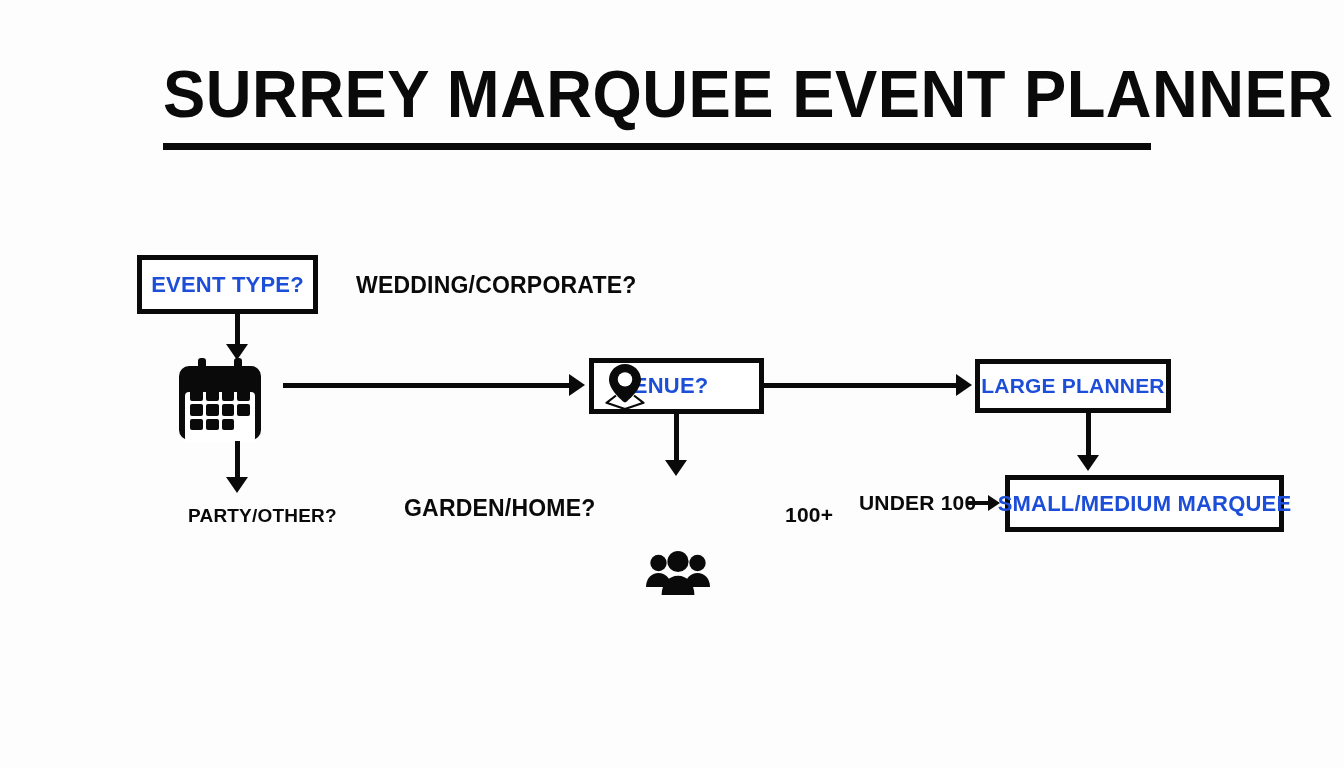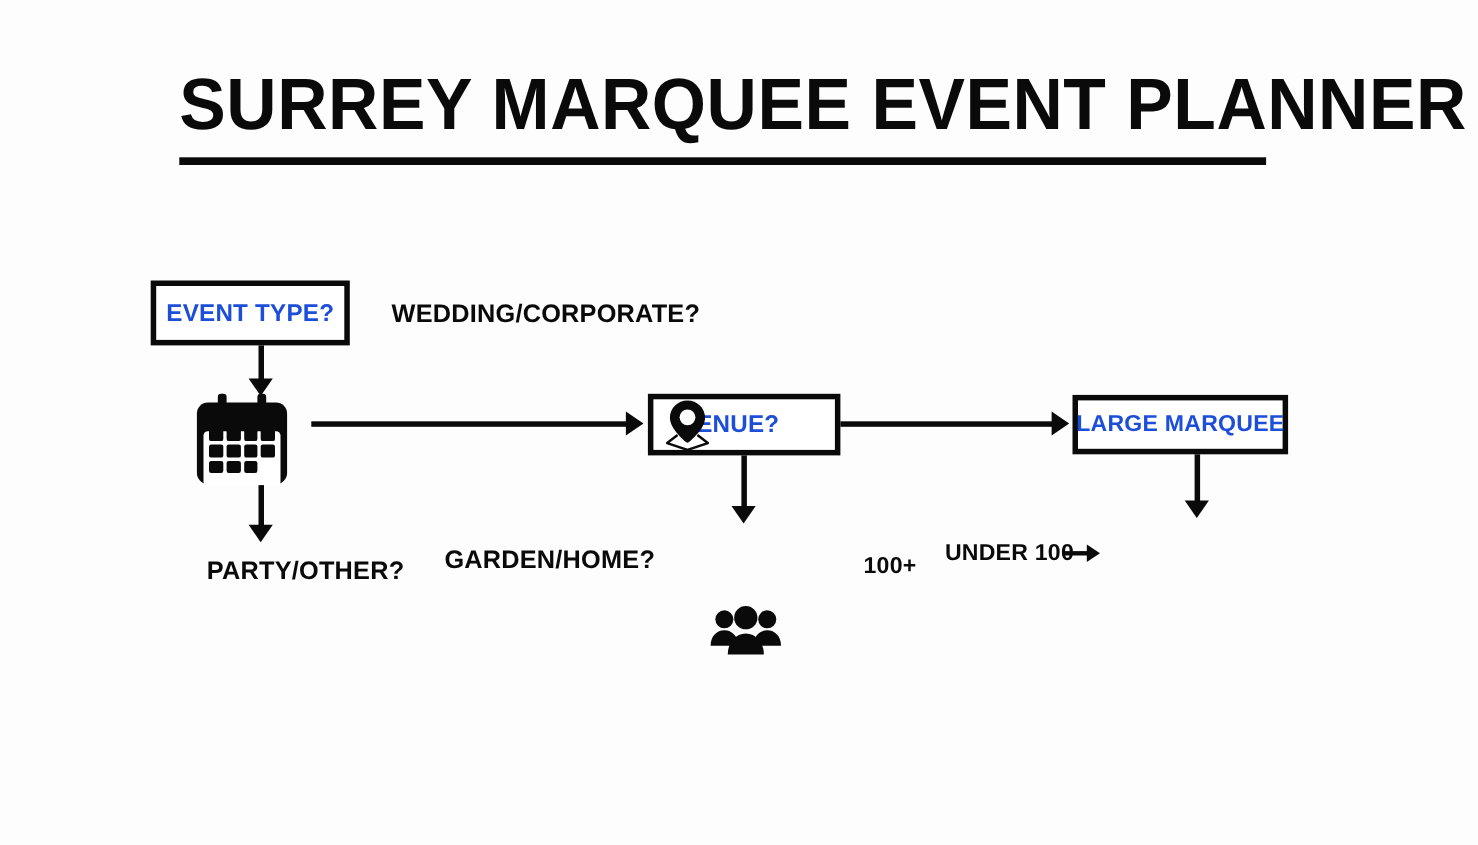--- a/index.html
+++ b/index.html
@@ -97,21 +97,21 @@
   .edge-label {
     position: absolute;
     font-family: "Liberation Sans Narrow", "Liberation Sans", sans-serif;
     font-weight: bold;
     color: #0a0a0a;
     white-space: nowrap;
     letter-spacing: 0.2px;
   }
   #label-wedding-corporate { left: 336px; top: 272px; font-size: 23px; margin-left: 20px; }
   #label-estate-field      { left: 285px; top: 404px; font-size: 23px; }
-  #label-party-other       { left: 188px; top: 505px; font-size: 23px; }
+  #label-party-other       { left: 188px; top: 505px; font-size: 19px; }
   #label-garden-home       { left: 404px; top: 495px; font-size: 23px; }
   #label-100-plus          { left: 785px; top: 491px; font-size: 21px; margin-top: 12px; }
   #label-under-100         { left: 859px; top: 491px; font-size: 21px; }
 
   
   .conn {
     position: absolute;
     background: #0a0a0a;
   }
   .conn-v { width: 5px; }
@@ -281,21 +281,21 @@
   <svg id="icon-map-pin" viewBox="0 0 44 48">
     <path d="M22 2 C13.2 2 6 9.0 6 17.7 C6 27.5 19.0 38.5 21.0 40.1 C21.6 40.6 22.4 40.6 23.0 40.1 C25.0 38.5 38 27.5 38 17.7 C38 9.0 30.8 2 22 2 Z" fill="#0a0a0a"></path>
     <circle cx="22" cy="17.4" r="7.2" fill="#ffffff"></circle>
     <path d="M13.0 33.5 L3.5 40.8 L22 47.0 L40.5 40.8 L31.0 33.5" fill="none" stroke="#0a0a0a" stroke-width="2.2" stroke-linejoin="round"></path>
   </svg>
 
   <div class="conn conn-h" id="conn-venue-large"></div>
   <div class="arrowhead arrow-right" id="arrow-venue-large"></div>
 
   <div class="node" id="node-large-marquee">
-    <span class="node-label">LARGE MARQUEE</span>
+    <span class="node-label">LARGE PLANNER</span>
   </div>
 
   <div class="conn conn-v" id="conn-venue-guests"></div>
   <div class="arrowhead arrow-down" id="arrow-venue-guests"></div>
 
   <div class="edge-label" id="label-garden-home">GARDEN/HOME?</div>
 
 
   <svg id="icon-people" viewBox="0 0 66 46">
     <circle cx="13.5" cy="13.0" r="8.2" fill="#0a0a0a"></circle>
@@ -309,14 +309,17 @@
   <div class="edge-label" id="label-100-plus">100+</div>
 
   <div class="edge-label" id="label-under-100">UNDER 100</div>
 
   <div class="conn conn-h" id="conn-under100-small"></div>
   <div class="arrowhead arrow-right-sm" id="arrow-under100-small"></div>
 
   <div class="conn conn-v" id="conn-large-small"></div>
   <div class="arrowhead arrow-down" id="arrow-large-small"></div>
 
+  <div class="node" id="node-small-medium-marquee">
+    <span class="node-label">SMALL/MEDIUM MARQUEE</span>
+  </div>
 
 </div>
 
 </body></html>

